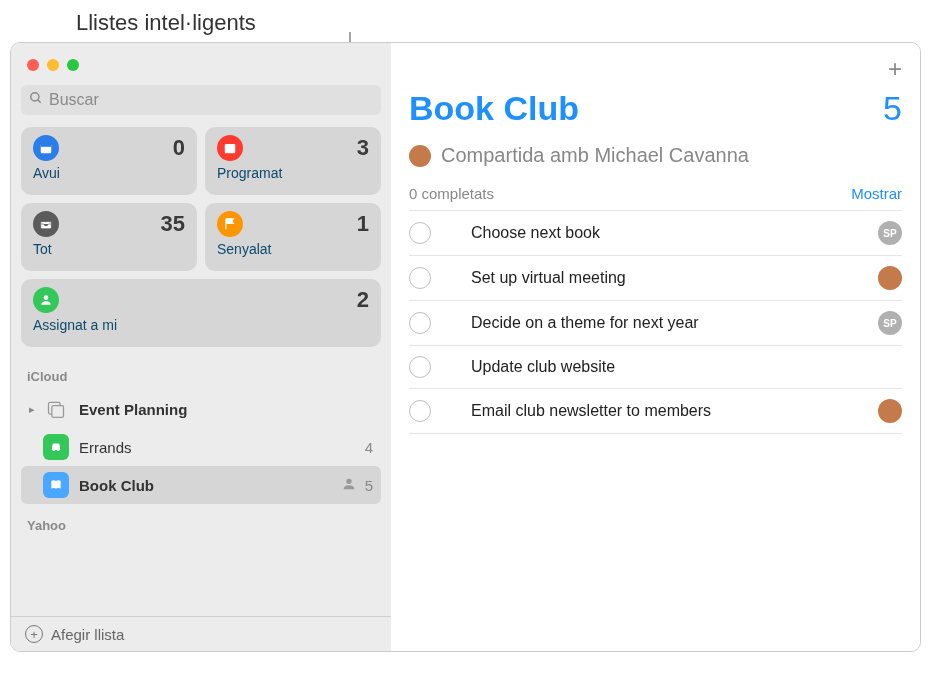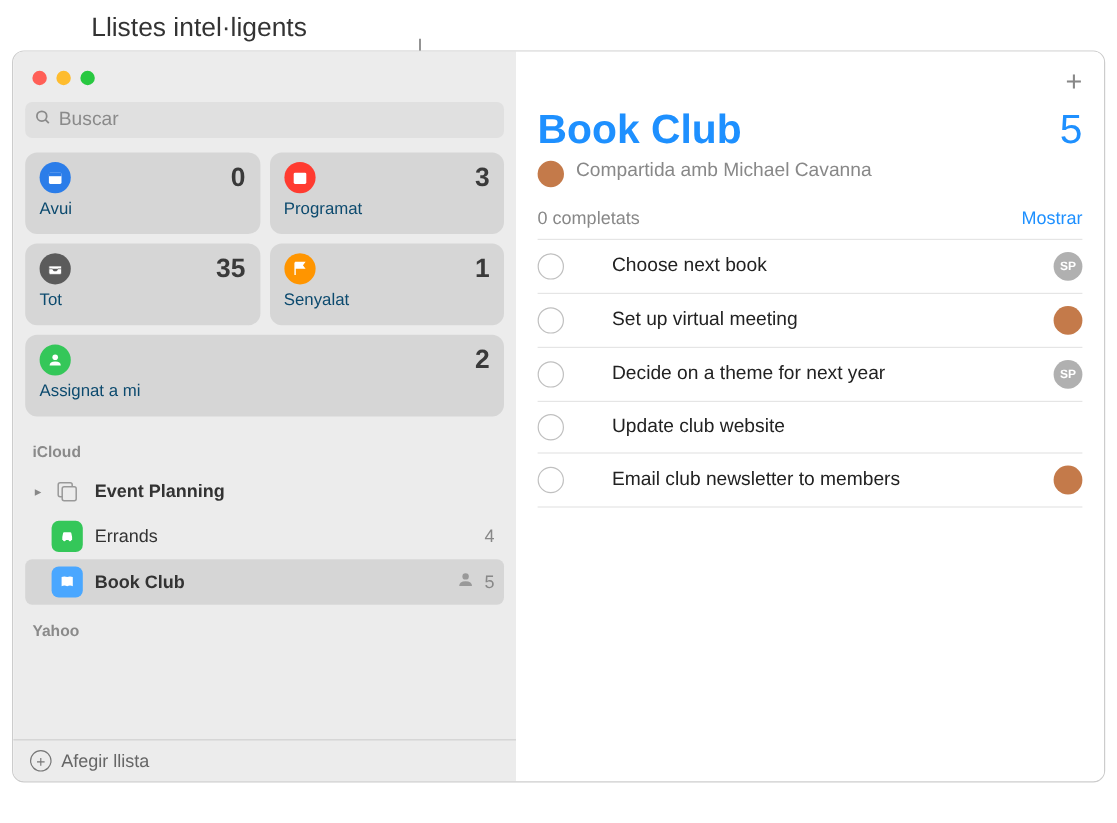--- a/index.html
+++ b/index.html
@@ -1,19 +1,19 @@
 <!DOCTYPE html>
 <html><head>
 <meta charset="utf-8">
 <style>
 * { margin: 0; padding: 0; box-sizing: border-box; font-family: -apple-system, BlinkMacSystemFont, "Segoe UI", Helvetica, Arial, sans-serif; }
 body { background: #fff; padding: 10px; }
 .annotation-label { font-size: 22px; color: #333; margin-bottom: 6px; margin-left: 66px; }
 .window { display: flex; width: 911px; height: 610px; border: 1px solid #ccc; border-radius: 10px; overflow: hidden; position: relative; background: #fff; }
-.sidebar { width: 419px; background: #ececec; display: flex; flex-direction: column; padding: 10px 10px 0 10px; }
+.sidebar { width: 380px; background: #ececec; display: flex; flex-direction: column; padding: 10px 10px 0 10px; }
 .traffic-lights { display: flex; gap: 8px; padding: 6px 4px 14px 6px; }
 .tl { width: 12px; height: 12px; border-radius: 50%; }
 .tl.red { background: #ff5f57; }
 .tl.yellow { background: #febc2e; }
 .tl.green { background: #28c840; }
 .search-box { background: #e0e0e0; border-radius: 6px; height: 30px; display: flex; align-items: center; padding: 0 8px; color: #8a8a8a; margin-bottom: 12px; }
 .search-icon { margin-right: 6px; }
 .smart-grid { display: grid; grid-template-columns: 1fr 1fr; gap: 8px; margin-bottom: 8px; }
 .smart-card { background: #d6d6d6; border-radius: 10px; padding: 8px 12px 6px 12px; display: flex; flex-direction: column; height: 68px; position: relative; }
 .smart-card.wide { grid-column: 1 / -1; }
@@ -36,21 +36,21 @@
 .list-row .name { flex: 1; }
 .list-row .name.bold { font-weight: 700; }
 .list-row .trailing { color: #888; font-size: 15px; display: flex; align-items: center; gap: 8px; }
 .footer { margin-top: auto; border-top: 1px solid #d0d0d0; padding: 8px 4px; display: flex; align-items: center; color: #666; font-size: 15px; margin-left: -10px; margin-right: -10px; padding-left: 14px; }
 .footer .plus-circle { width: 18px; height: 18px; border: 1.5px solid #777; border-radius: 50%; display: flex; align-items: center; justify-content: center; margin-right: 8px; font-size: 13px; line-height: 1; color: #777; }
 .main { flex: 1; background: #fff; display: flex; flex-direction: column; padding: 14px 18px 0 18px; position: relative; }
 .add-btn { position: absolute; top: 12px; right: 18px; color: #888; font-size: 24px; font-weight: 300; }
 .title-row { display: flex; justify-content: space-between; align-items: center; margin-top: 32px; }
 .list-title { font-size: 34px; font-weight: 700; color: #1e90ff; }
 .list-count { font-size: 34px; font-weight: 400; color: #1e90ff; }
-.shared-row { display: flex; align-items: flex-start; margin-top: 6px; color: #888; font-size: 16px; }
+.shared-row { display: flex; align-items: center; margin-top: 16px; color: #888; font-size: 20px; }
 .avatar { width: 22px; height: 22px; border-radius: 50%; margin-right: 10px; background: #c47a4a; display: inline-block; }
 .completed-row { display: flex; justify-content: space-between; align-items: flex-start; margin-top: 18px; padding-bottom: 8px; font-size: 15px; }
 .completed-row .count { color: #888; }
 .completed-row .show { color: #1e90ff; }
 .task-list { border-top: 1px solid #e5e5e5; }
 .task { display: flex; align-items: center; padding: 10px 0; border-bottom: 1px solid #e5e5e5; gap: 24px; }
 .task .circle { width: 22px; height: 22px; border: 1.5px solid #c0c0c0; border-radius: 50%; margin-right: 16px; flex-shrink: 0; }
 .task .title { flex: 1; font-size: 16px; color: #222; }
 .task .assignee { width: 24px; height: 24px; border-radius: 50%; background: #b0b0b0; color: #fff; font-size: 10px; display: flex; align-items: center; justify-content: center; font-weight: 600; }
 .task .assignee.photo { background: #c47a4a; }

